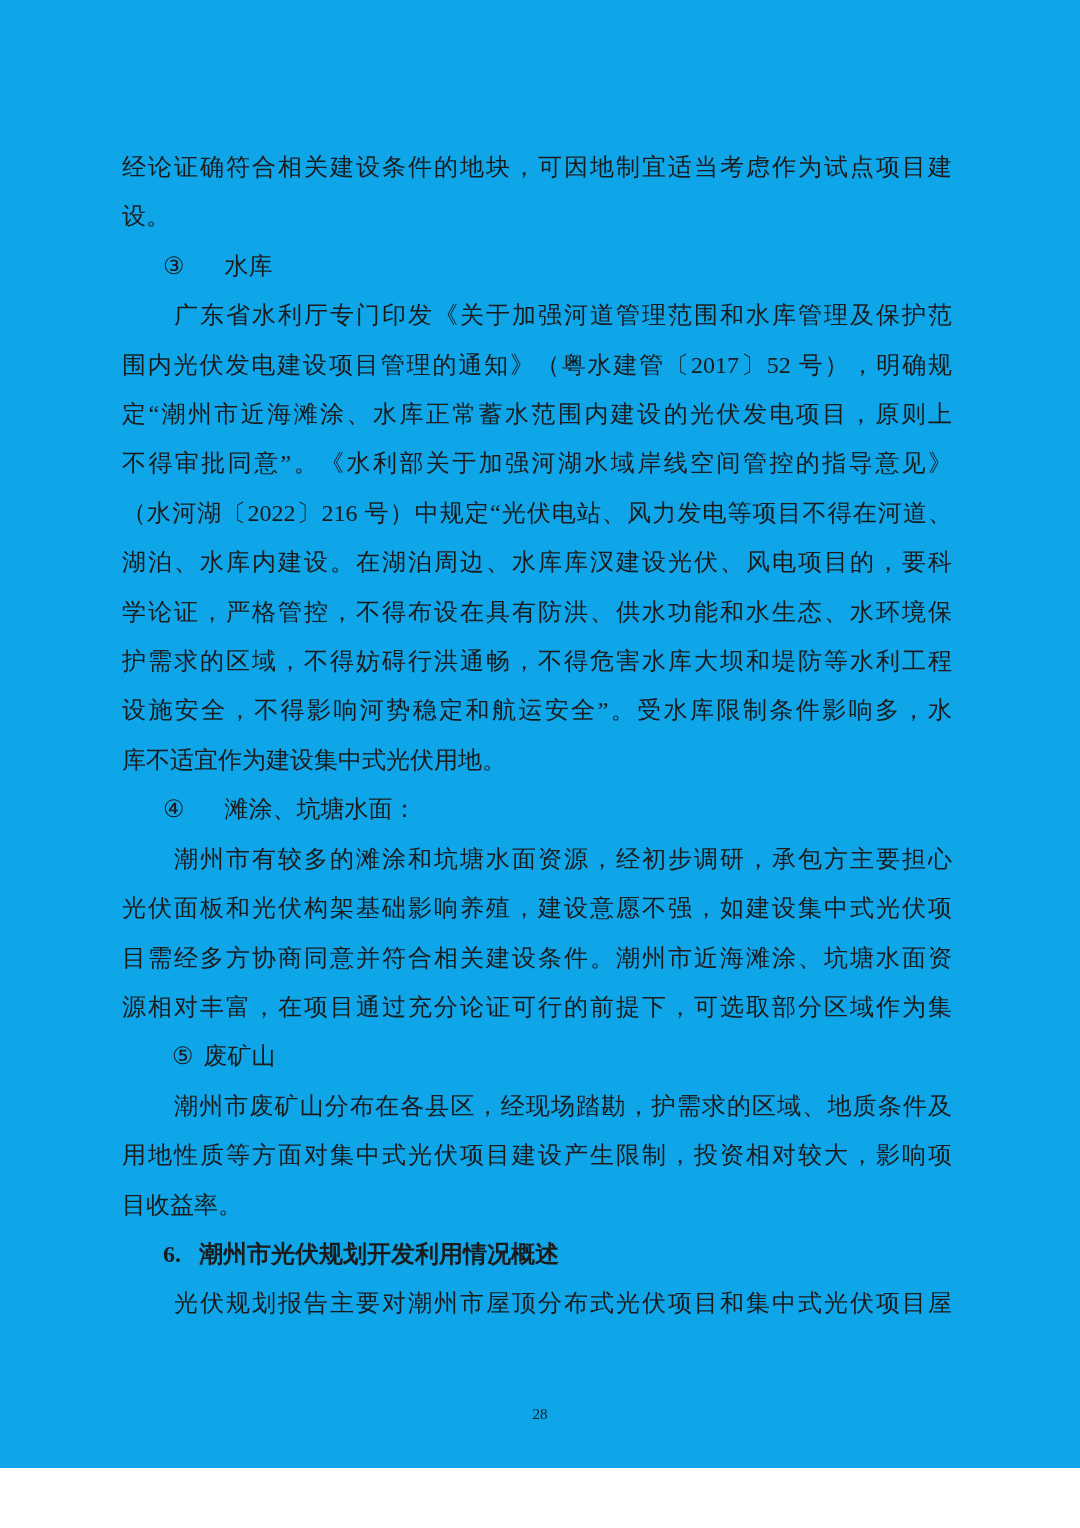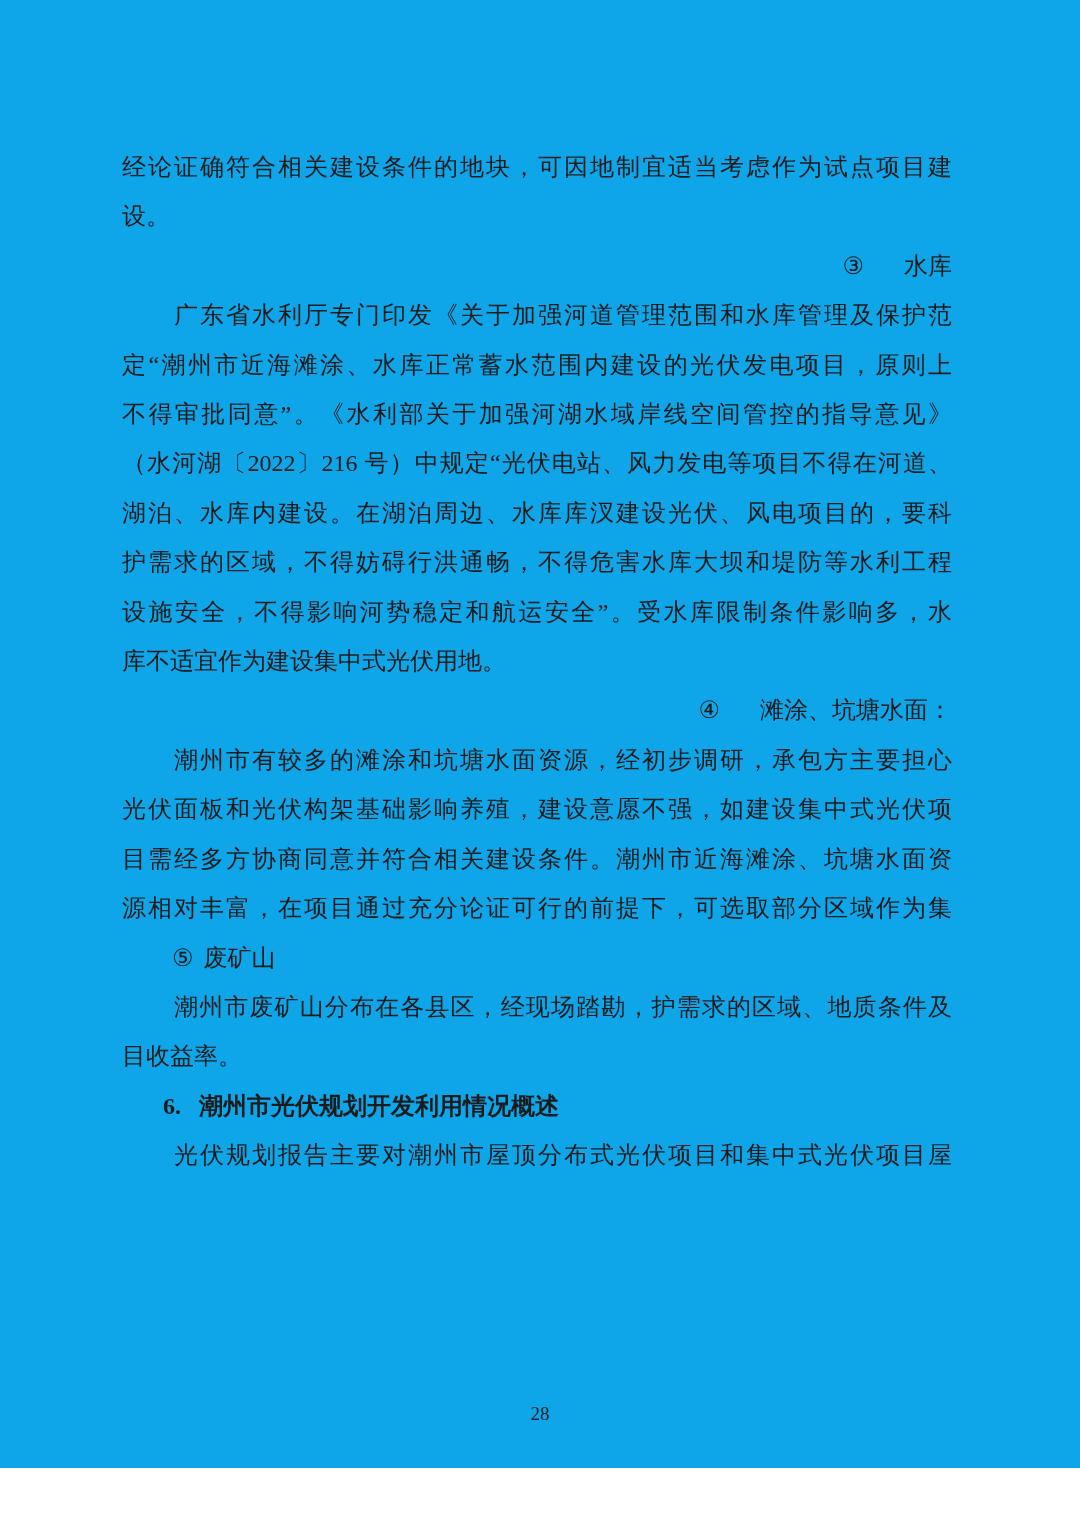--- a/index.html
+++ b/index.html
@@ -23,76 +23,79 @@
     font-size: 24px;
     line-height: 49.4px;
     white-space: normal;
   }
   .fill {
     text-align: justify;
     text-align-last: justify;
     text-justify: inter-character;
   }
   .indent { text-indent: 52px; }
-  .list  { padding-left: 41px; text-align: right; }
+  .list  { padding-left: 41px; }
   .list5 { padding-left: 50px; }
   .mk-w  { margin-right: 40px; }
   .mk-n  { margin-right: 10px; }
   .mk-h  { margin-right: 18px; }
   .heading {
     padding-left: 41px;
     font-weight: 700;
   }
   .footer {
     position: absolute;
     top: 1402px;
     left: 0;
     width: 100%;
     text-align: center;
-    font-size: 19px;
+    font-size: 15px;
     line-height: 24px;
     color: #1b1b1b;
   }
 </style>
 </head>
 <body>
 
 <div class="page">
   <div class="content">
 
     <div class="line fill">经论证确符合相关建设条件的地块，可因地制宜适当考虑作为试点项目建</div>
     <div class="line">设。</div>
 
     <div class="line list">
       <span class="mk-w">③</span><span>水库</span>
     </div>
 
     <div class="line fill indent">广东省水利厅专门印发《关于加强河道管理范围和水库管理及保护范</div>
+    <div class="line fill">围内光伏发电建设项目管理的通知》（粤水建管〔2017〕52 号），明确规</div>
     <div class="line fill">定“潮州市近海滩涂、水库正常蓄水范围内建设的光伏发电项目，原则上</div>
     <div class="line fill">不得审批同意”。《水利部关于加强河湖水域岸线空间管控的指导意见》</div>
     <div class="line fill">（水河湖〔2022〕216 号）中规定“光伏电站、风力发电等项目不得在河道、</div>
     <div class="line fill">湖泊、水库内建设。在湖泊周边、水库库汊建设光伏、风电项目的，要科</div>
+    <div class="line fill">学论证，严格管控，不得布设在具有防洪、供水功能和水生态、水环境保</div>
     <div class="line fill">护需求的区域，不得妨碍行洪通畅，不得危害水库大坝和堤防等水利工程</div>
     <div class="line fill">设施安全，不得影响河势稳定和航运安全”。受水库限制条件影响多，水</div>
     <div class="line">库不适宜作为建设集中式光伏用地。</div>
 
     <div class="line list">
       <span class="mk-w">④</span><span>滩涂、坑塘水面：</span>
     </div>
 
     <div class="line fill indent">潮州市有较多的滩涂和坑塘水面资源，经初步调研，承包方主要担心</div>
     <div class="line fill">光伏面板和光伏构架基础影响养殖，建设意愿不强，如建设集中式光伏项</div>
     <div class="line fill">目需经多方协商同意并符合相关建设条件。潮州市近海滩涂、坑塘水面资</div>
     <div class="line fill">源相对丰富，在项目通过充分论证可行的前提下，可选取部分区域作为集</div>
 
     <div class="line list5">
       <span class="mk-n">⑤</span><span>废矿山</span>
     </div>
 
     <div class="line fill indent">潮州市废矿山分布在各县区，经现场踏勘，护需求的区域、地质条件及</div>
+    <div class="line fill">用地性质等方面对集中式光伏项目建设产生限制，投资相对较大，影响项</div>
     <div class="line">目收益率。</div>
 
     <div class="line heading">
       <span class="mk-h">6.</span><span>潮州市光伏规划开发利用情况概述</span>
     </div>
 
     <div class="line fill indent">光伏规划报告主要对潮州市屋顶分布式光伏项目和集中式光伏项目屋</div>
 
   </div>
 

